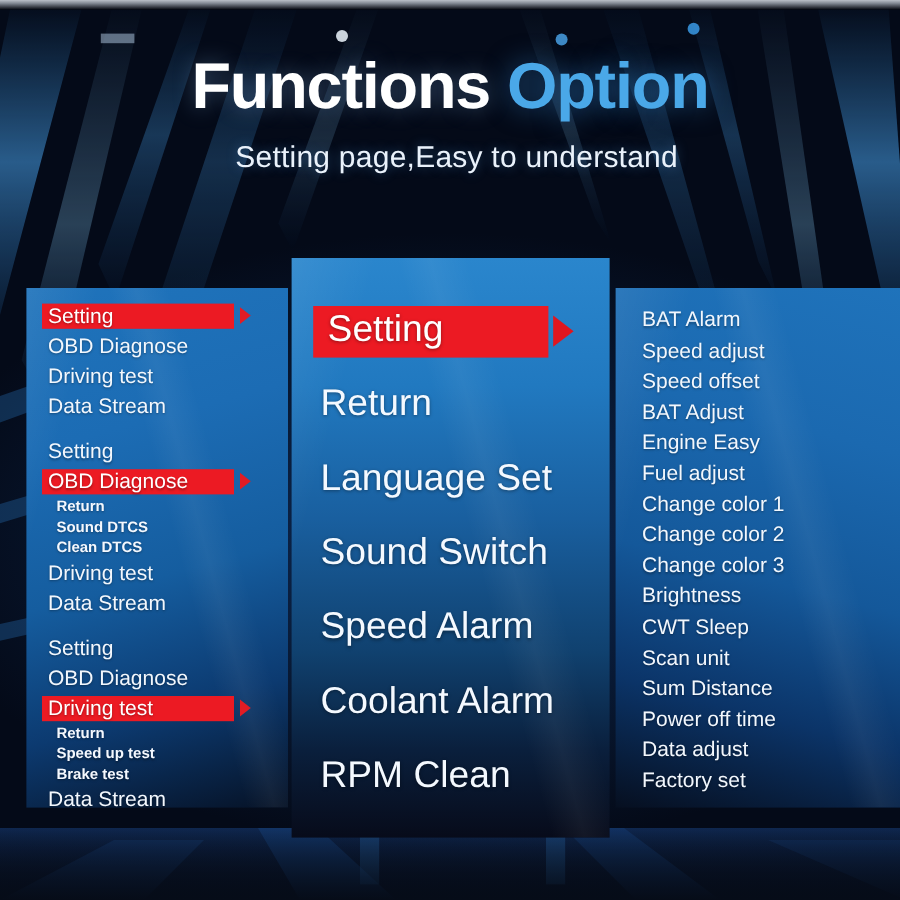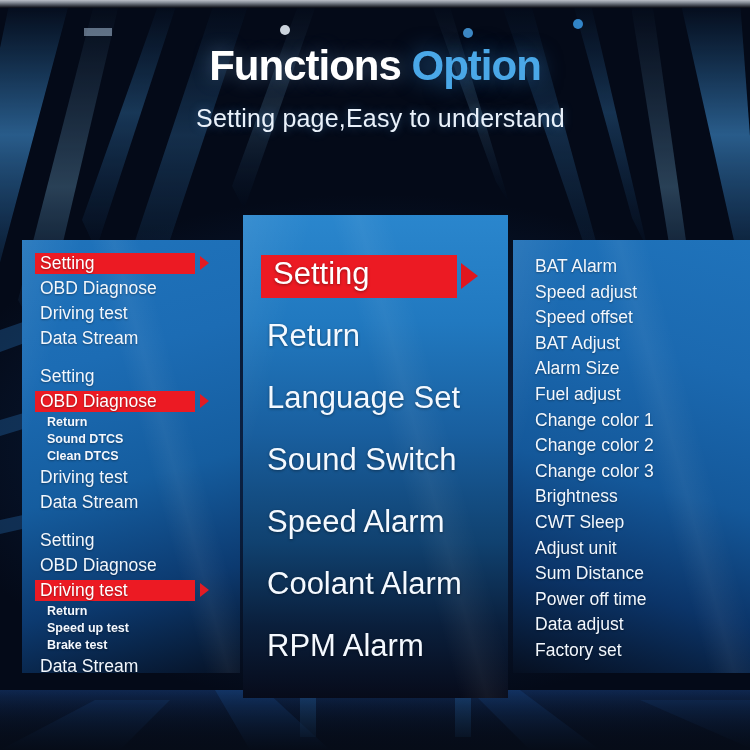--- a/index.html
+++ b/index.html
@@ -26,21 +26,21 @@
     opacity:.9;
   }
   .botglow {
     position:absolute; left:0; right:0; bottom:0; height:60px;
     background:linear-gradient(0deg,#060c18 0%,rgba(10,30,66,0) 100%);
   }
 
   
   #header { position:absolute; left:0; right:0; top:44px; text-align:center; z-index:5; }
   #title {
-    font-size:42px; font-weight:bold; letter-spacing:-1px;
+    font-size:54px; font-weight:bold; letter-spacing:-1px;
     line-height:1.05; white-space:nowrap;
   }
   #title .w { color:#ffffff; text-shadow:0 0 18px rgba(150,200,255,.35); }
   #title .b { color:#4aa8e8; text-shadow:0 0 22px rgba(60,150,230,.55); }
   #subtitle {
     margin-top:16px; font-size:25px; color:#eaf2fb; font-weight:400;
     letter-spacing:.2px; text-shadow:0 0 10px rgba(80,150,220,.45);margin-left:11px;
   }
 
   
@@ -218,37 +218,37 @@
 
 <div class="panel" id="panel-center">
   <div class="sheen"></div>
   <div id="centerlist">
       <div class="crow hl"><span class="cbar"></span><span class="carrow"></span><span class="t">Setting</span></div>
       <div class="crow"><span class="t">Return</span></div>
       <div class="crow"><span class="t">Language Set</span></div>
       <div class="crow"><span class="t">Sound Switch</span></div>
       <div class="crow"><span class="t">Speed Alarm</span></div>
       <div class="crow"><span class="t">Coolant Alarm</span></div>
-      <div class="crow"><span class="t">RPM Alarm</span></div>
+      <div class="crow"><span class="t">RPM Clean</span></div>
     </div>
 </div>
 
 <div class="panel" id="panel-right">
   <div class="sheen"></div>
   <div class="sidelist" id="right-list">
       <div class="srow"><span class="t">BAT Alarm</span></div>
       <div class="srow"><span class="t">Speed adjust</span></div>
       <div class="srow"><span class="t">Speed offset</span></div>
       <div class="srow"><span class="t">BAT Adjust</span></div>
-      <div class="srow"><span class="t">Alarm Size</span></div>
+      <div class="srow"><span class="t">Engine Easy</span></div>
       <div class="srow"><span class="t">Fuel adjust</span></div>
       <div class="srow"><span class="t">Change color 1</span></div>
       <div class="srow"><span class="t">Change color 2</span></div>
       <div class="srow"><span class="t">Change color 3</span></div>
       <div class="srow"><span class="t">Brightness</span></div>
       <div class="srow"><span class="t">CWT Sleep</span></div>
-      <div class="srow"><span class="t">Adjust unit</span></div>
+      <div class="srow"><span class="t">Scan unit</span></div>
       <div class="srow"><span class="t">Sum Distance</span></div>
       <div class="srow"><span class="t">Power off time</span></div>
       <div class="srow"><span class="t">Data adjust</span></div>
       <div class="srow"><span class="t">Factory set</span></div>
     </div>
 </div>
 
 </body></html>

